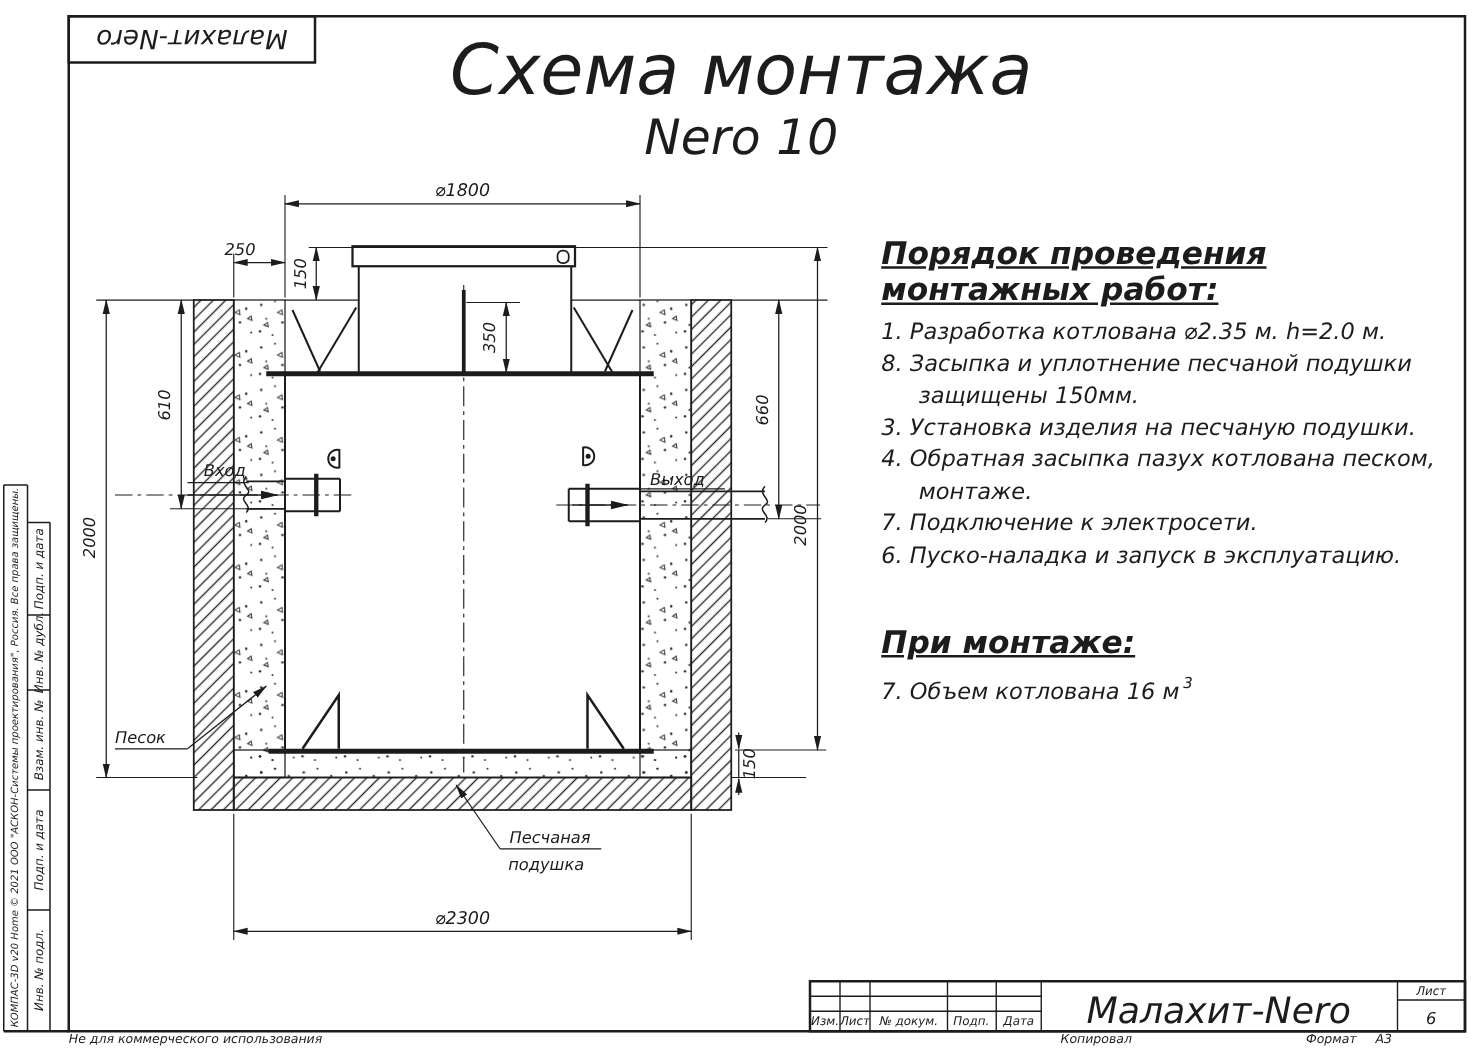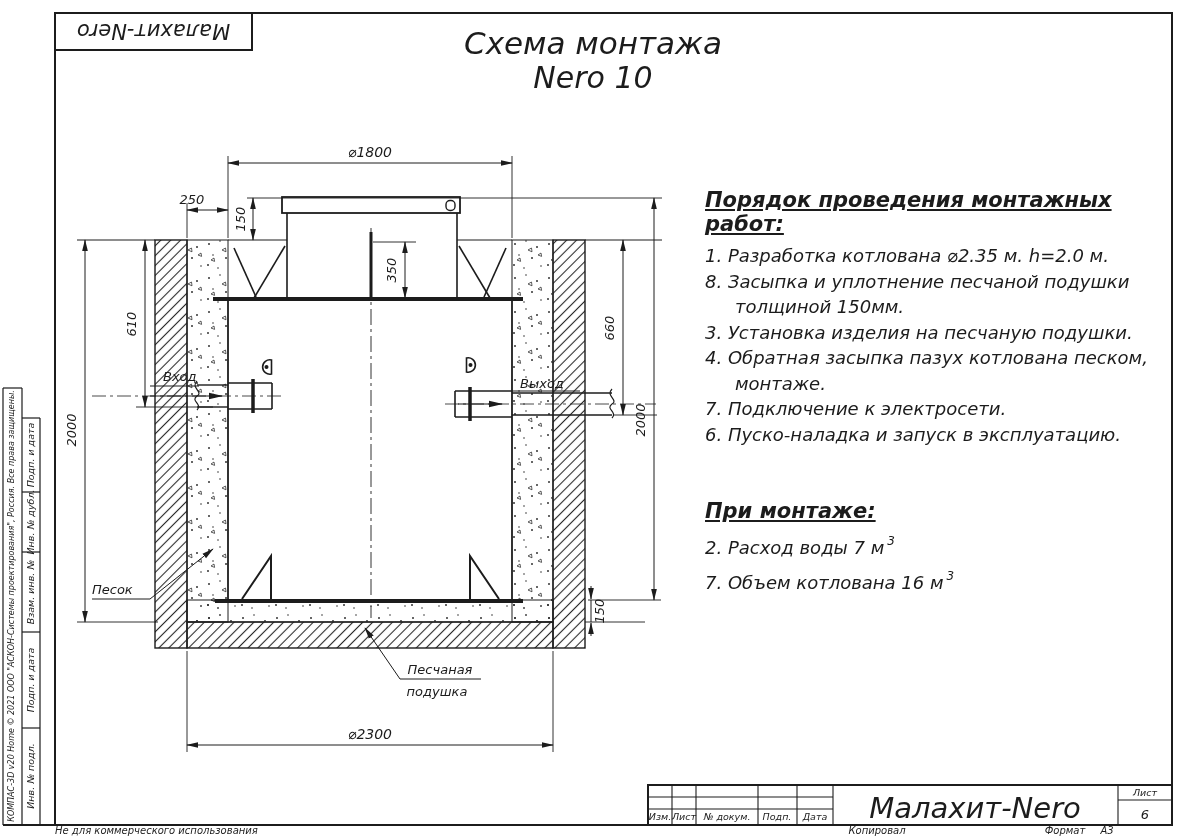--- a/index.html
+++ b/index.html
@@ -10,26 +10,26 @@
   .dt{font:italic 13px "DejaVu Sans",sans-serif;fill:#1c1c1c;}
   .dt14{font:italic 14px "DejaVu Sans",sans-serif;fill:#1c1c1c;}
   .small{font:italic 9.5px "DejaVu Sans",sans-serif;fill:#1c1c1c;}
   .tiny{font:italic 8px "DejaVu Sans",sans-serif;fill:#1c1c1c;}
   .company{font:italic 29px "DejaVu Sans",sans-serif;fill:#1c1c1c;}
   .corner{font:italic 21px "DejaVu Sans",sans-serif;fill:#1c1c1c;}
   .sheetnum{font:italic 13px "DejaVu Sans",sans-serif;fill:#1c1c1c;}
   .foot{font:italic 10px "DejaVu Sans",sans-serif;fill:#1c1c1c;}
   .title-wrap{position:absolute;left:290px;top:26px;width:606px;text-align:center;
               font-style:italic;line-height:1.12;}
-  .title-l1{font-size:31px;}
-  .title-l2{font-size:30px;}
+  .title-l1{font-size:56px;}
+  .title-l2{font-size:39px;}
   .txt-block{position:absolute;font-style:italic;}
   .instructions{left:705px;top:188px;width:462px;}
   .montage{left:705px;top:499px;width:462px;}
-  .blk-head{font-size:21px;font-weight:bold;text-decoration:underline;margin-bottom:7px;font-style:italic;}
+  .blk-head{font-size:25px;font-weight:bold;text-decoration:underline;margin-bottom:7px;font-style:italic;}
   .ln{font-size:18px;line-height:25.5px;white-space:nowrap;}
   .ln.cont{padding-left:30px;}
   .m-item{font-size:18px;margin-top:13px;white-space:nowrap;}
   .m-item sup{font-size:12px;position:relative;top:-2px;left:3px;}
 </style>
 </head>
 <body>
 
 <div class="page">
 
@@ -245,27 +245,26 @@
 
   <div class="title-wrap">
     <div class="title-l1">Схема монтажа</div>
     <div class="title-l2">Nero 10</div>
   </div>
 
   <div class="txt-block instructions">
     <div class="blk-head">Порядок проведения монтажных работ:</div>
     <div class="ln">1. Разработка котлована ⌀2.35 м. h=2.0 м.</div>
     <div class="ln">8. Засыпка и уплотнение песчаной подушки</div>
-    <div class="ln cont">толщиной 150мм.</div>
+    <div class="ln cont">защищены 150мм.</div>
     <div class="ln">3. Установка изделия на песчаную подушки.</div>
     <div class="ln">4. Обратная засыпка пазух котлована песком,</div>
     <div class="ln cont">монтаже.</div>
     <div class="ln">7. Подключение к электросети.</div>
     <div class="ln">6. Пуско-наладка и запуск в эксплуатацию.</div>
   </div>
 
   <div class="txt-block montage">
     <div class="blk-head">При монтаже:</div>
-    <div class="m-item"><span>2. Расход воды 7 м</span><sup>3</sup></div>
     <div class="m-item"><span>7. Объем котлована 16 м</span><sup>3</sup></div>
   </div>
 
 </div>
 
 </body></html>

